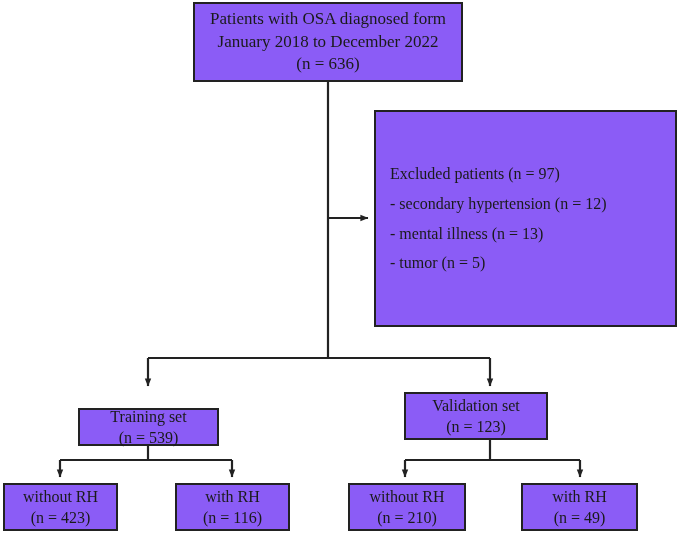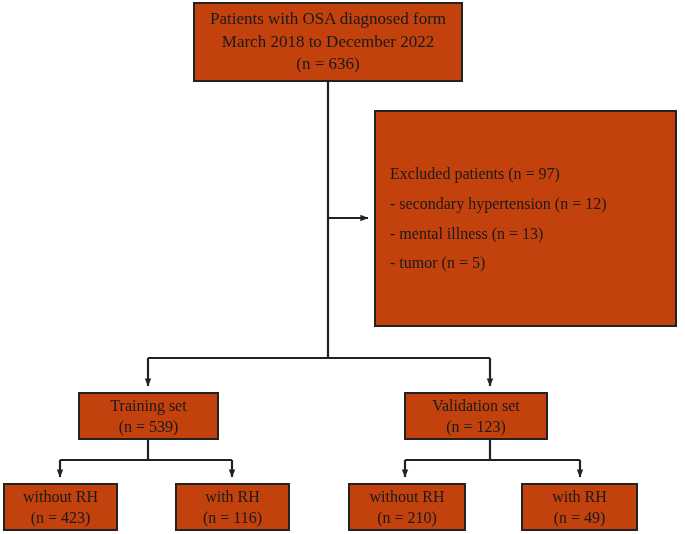--- a/index.html
+++ b/index.html
@@ -20,21 +20,21 @@
     position: absolute;
     left: 0;
     top: 0;
     width: 685px;
     height: 534px;
   }
   .node {
     position: absolute;
     box-sizing: border-box;
     border: 2px solid #222222;
-    background: #c2410c;
+    background: #8b5cf6;
     display: flex;
     flex-direction: column;
     align-items: center;
     justify-content: center;
     z-index: 2;
   }
   .node .line {
     display: block;
     white-space: pre;
     line-height: 1.32;
@@ -57,23 +57,23 @@
     justify-content: center;
     padding: 0 4px 0 14px;
     font-size: 16px;
   }
   #node-excluded .line {
     line-height: 1.85;
     text-align: left;
   }
   #node-training {
     left: 78px;
-    top: 392px;
+    top: 408px;
     width: 141px;
-    height: 48px;
+    height: 38px;
     font-size: 16px;
   }
   #node-validation {
     left: 404px;
     top: 392px;
     width: 144px;
     height: 48px;
     font-size: 16px;
   }
   #node-train-without {
@@ -133,21 +133,21 @@
 
       <line x1="490" y1="440" x2="490" y2="460"></line>
       <line x1="405" y1="460" x2="580" y2="460"></line>
       <line x1="405" y1="460" x2="405" y2="477" marker-end="url(#arrowhead)"></line>
       <line x1="580" y1="460" x2="580" y2="477" marker-end="url(#arrowhead)"></line>
     </g>
   </svg>
 
   <div class="node" id="node-source">
     <span class="line">Patients with OSA diagnosed form</span>
-    <span class="line">March 2018 to December 2022</span>
+    <span class="line">January 2018 to December 2022</span>
     <span class="line">(n = 636)</span>
   </div>
 
   <div class="node" id="node-excluded">
     <span class="line">Excluded patients (n = 97)</span>
     <span class="line">- secondary hypertension (n = 12)</span>
     <span class="line">- mental illness (n = 13)</span>
     <span class="line">- tumor (n = 5)</span>
   </div>
 

